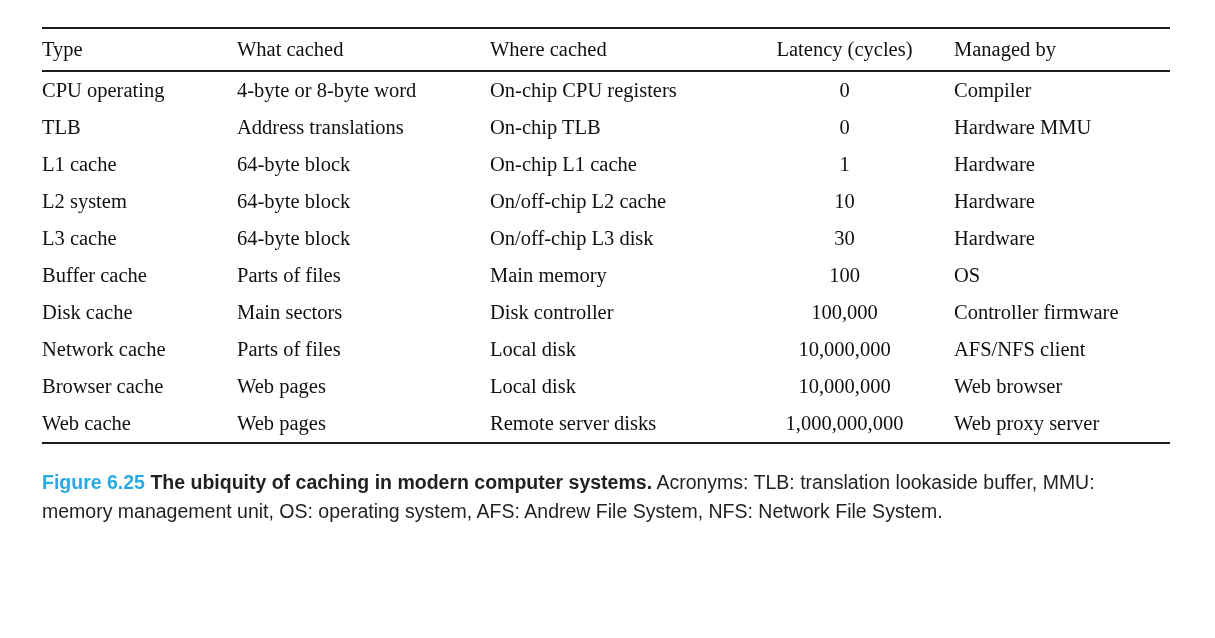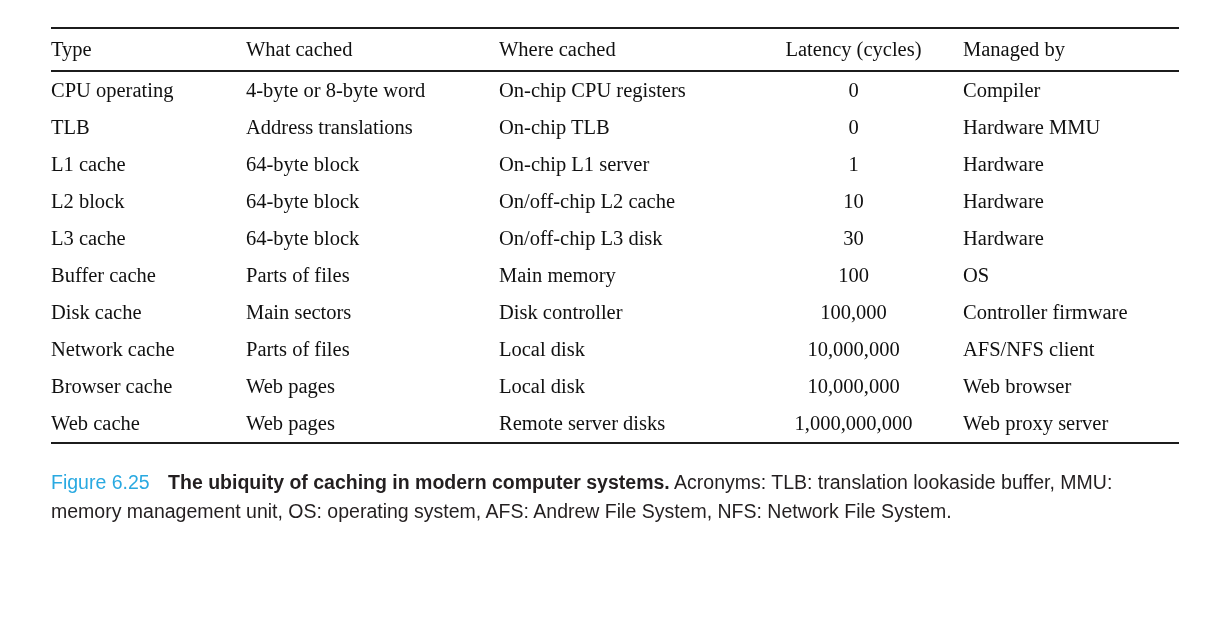--- a/index.html
+++ b/index.html
@@ -5,21 +5,21 @@
   html, body {
     margin: 0;
     padding: 0;
     background: #ffffff;
     width: 1215px;
     height: 638px;
     overflow: hidden;
   }
   .page {
     position: absolute;
-    left: 51px;
+    left: 42px;
     top: 27px;
     width: 1128px;
   }
   table.cache-table {
     width: 1128px;
     border-collapse: collapse;
     table-layout: fixed;
     font-family: "Liberation Serif", serif;
     font-size: 20.5px;
     color: #101010;
@@ -51,21 +51,21 @@
   table.cache-table td:nth-child(5) { padding-left: 22px; }
   .caption {
     margin: 24px 0 0 0;
     width: 1128px;
     font-family: "Liberation Sans", sans-serif;
     font-size: 19.5px;
     line-height: 29px;
     color: #231f20;
   }
   .fig-label {
-    margin-right: 13px;
+    font-weight: bold;
   }
   .fig-title {
     font-weight: bold;
   }
 </style>
 </head>
 <body>
 
 <div class="page">
 
@@ -97,26 +97,26 @@
         <tr>
           <td>TLB</td>
           <td>Address translations</td>
           <td>On-chip TLB</td>
           <td class="num">0</td>
           <td>Hardware MMU</td>
         </tr>
         <tr>
           <td>L1 cache</td>
           <td>64-byte block</td>
-          <td>On-chip L1 server</td>
+          <td>On-chip L1 cache</td>
           <td class="num">1</td>
           <td>Hardware</td>
         </tr>
         <tr>
-          <td>L2 block</td>
+          <td>L2 system</td>
           <td>64-byte block</td>
           <td>On/off-chip L2 cache</td>
           <td class="num">10</td>
           <td>Hardware</td>
         </tr>
         <tr>
           <td>L3 cache</td>
           <td>64-byte block</td>
           <td>On/off-chip L3 disk</td>
           <td class="num">30</td>

